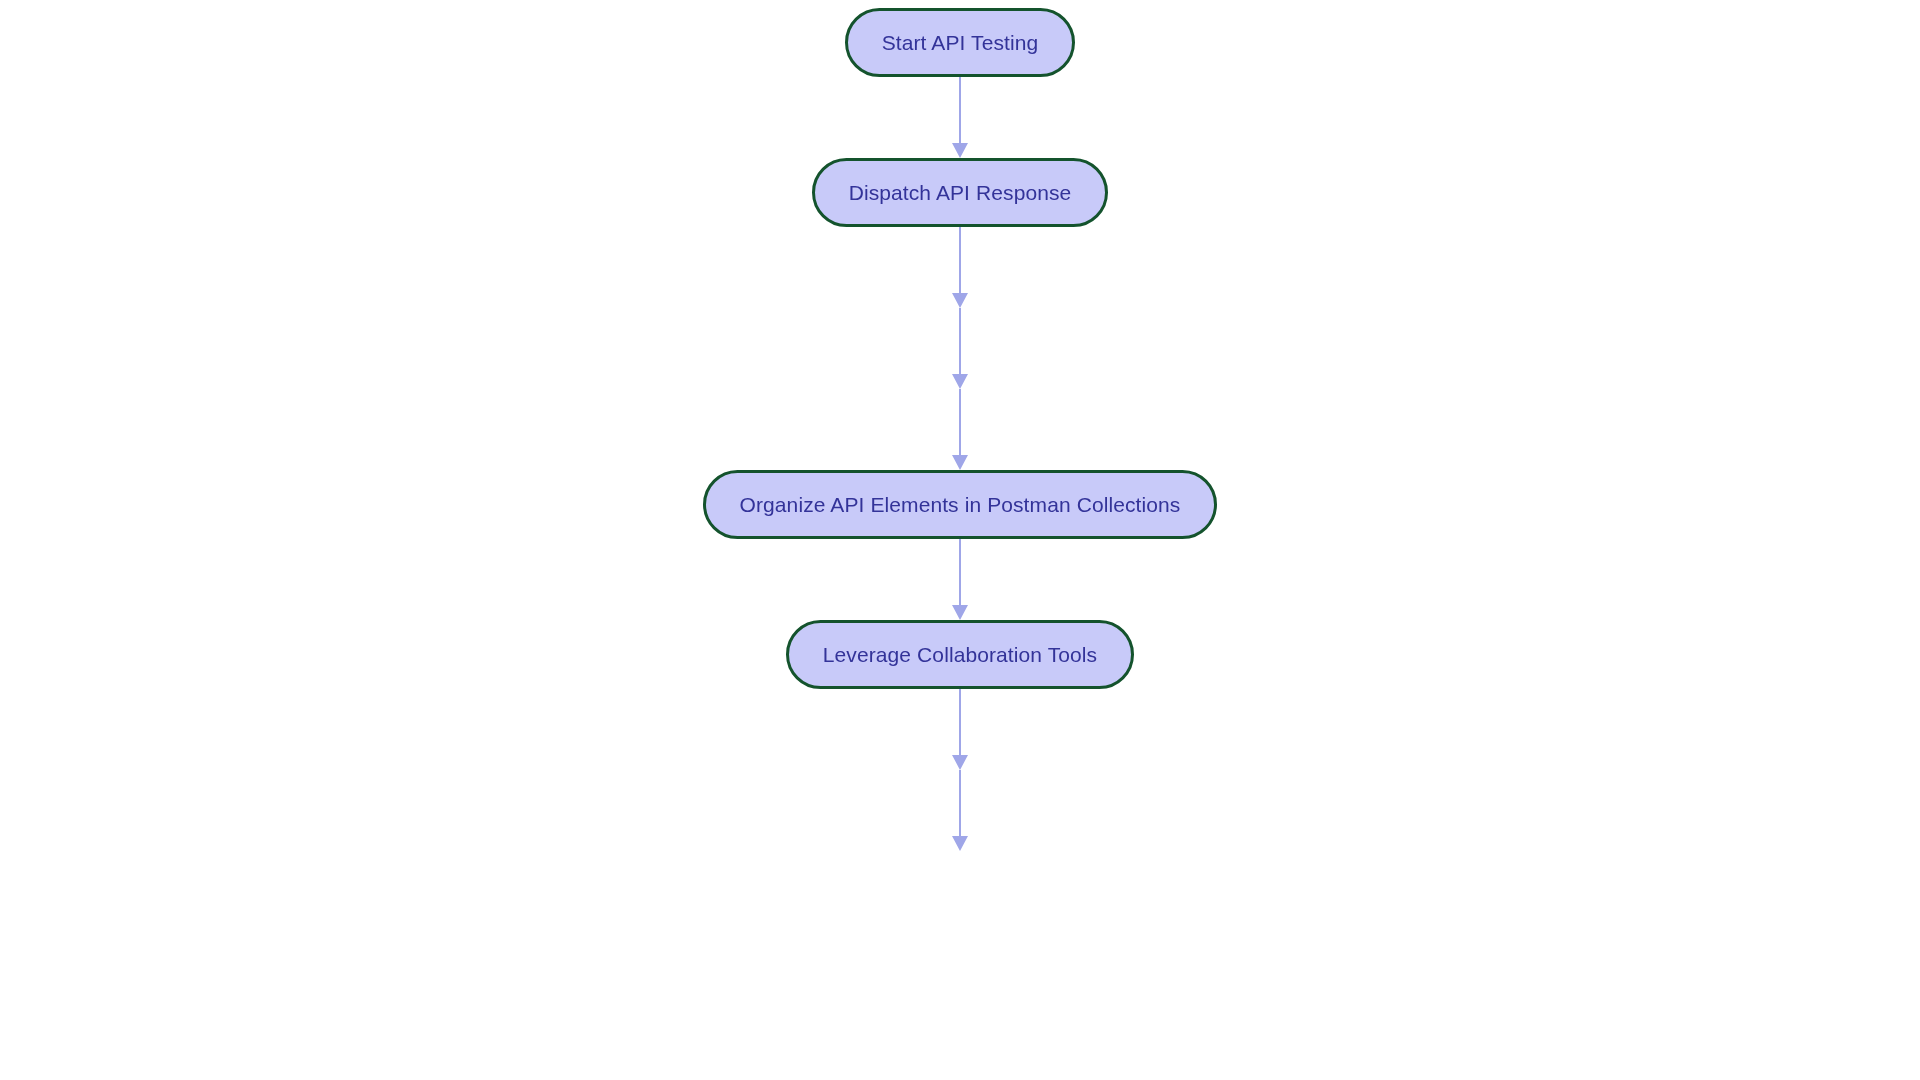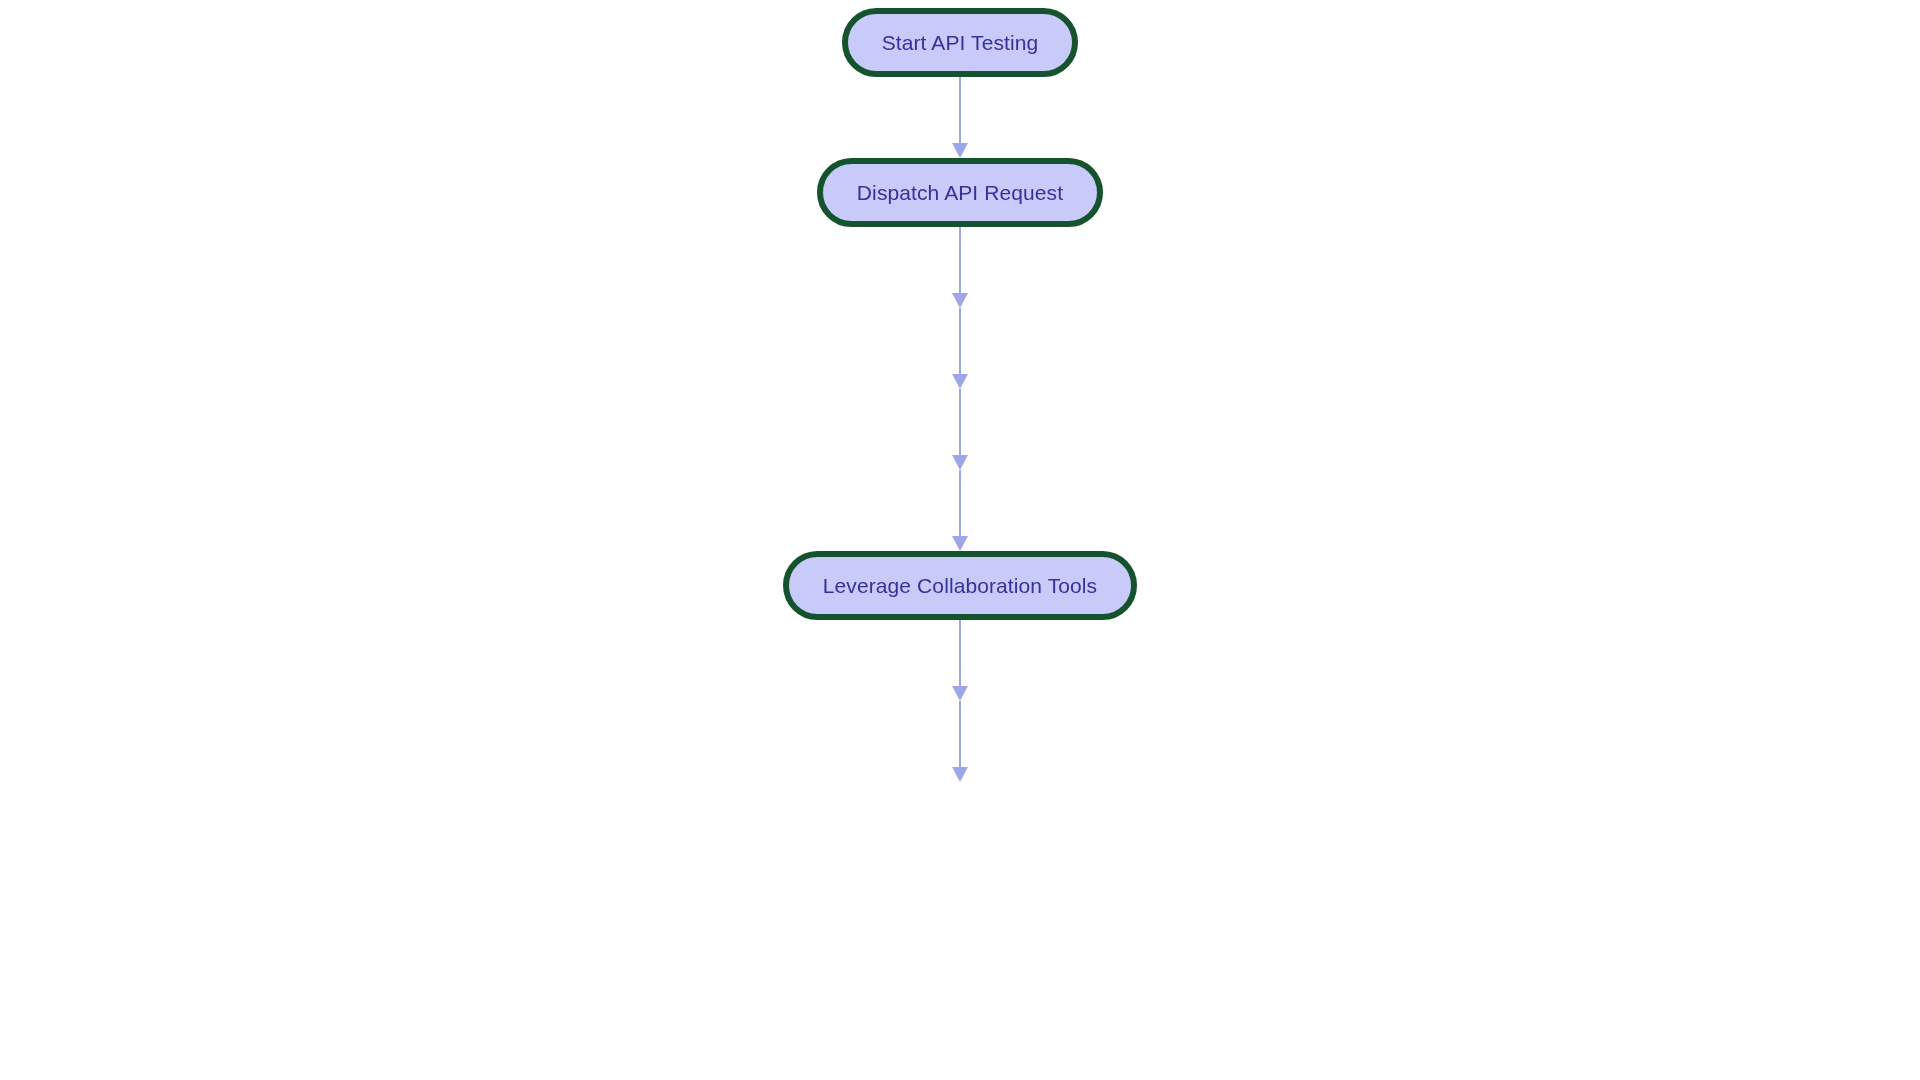--- a/index.html
+++ b/index.html
@@ -38,21 +38,21 @@
   .node {
     position: relative;
     display: flex;
     align-items: center;
     justify-content: center;
     box-sizing: border-box;
     height: 69px;
     padding: 0 34px;
     border-radius: 36px;
     background: #c8caf9;
-    border: 6px solid #14532d;
+    border: 3px solid #14532d;
     color: #333399;
     font-size: 21px;
     font-weight: 400;
     letter-spacing: 0.1px;
     white-space: nowrap;
     line-height: 1;
   }
 
   .node-label {
     display: block;
@@ -98,40 +98,43 @@
     <div class="node">
       <span class="node-label">Start API Testing</span>
     </div>
 
     <div class="connector">
       <span class="line"></span>
       <span class="head"></span>
     </div>
 
     <div class="node">
-      <span class="node-label">Dispatch API Request</span>
+      <span class="node-label">Dispatch API Response</span>
     </div>
 
     <div class="connector">
       <span class="line"></span>
       <span class="head"></span>
     </div>
 
 
     <div class="connector">
       <span class="line"></span>
       <span class="head"></span>
     </div>
 
 
     <div class="connector">
       <span class="line"></span>
       <span class="head"></span>
     </div>
 
+    <div class="node">
+      <span class="node-label">Organize API Elements in Postman Collections</span>
+    </div>
 
     <div class="connector">
       <span class="line"></span>
       <span class="head"></span>
     </div>
 
     <div class="node">
       <span class="node-label">Leverage Collaboration Tools</span>
     </div>
 

